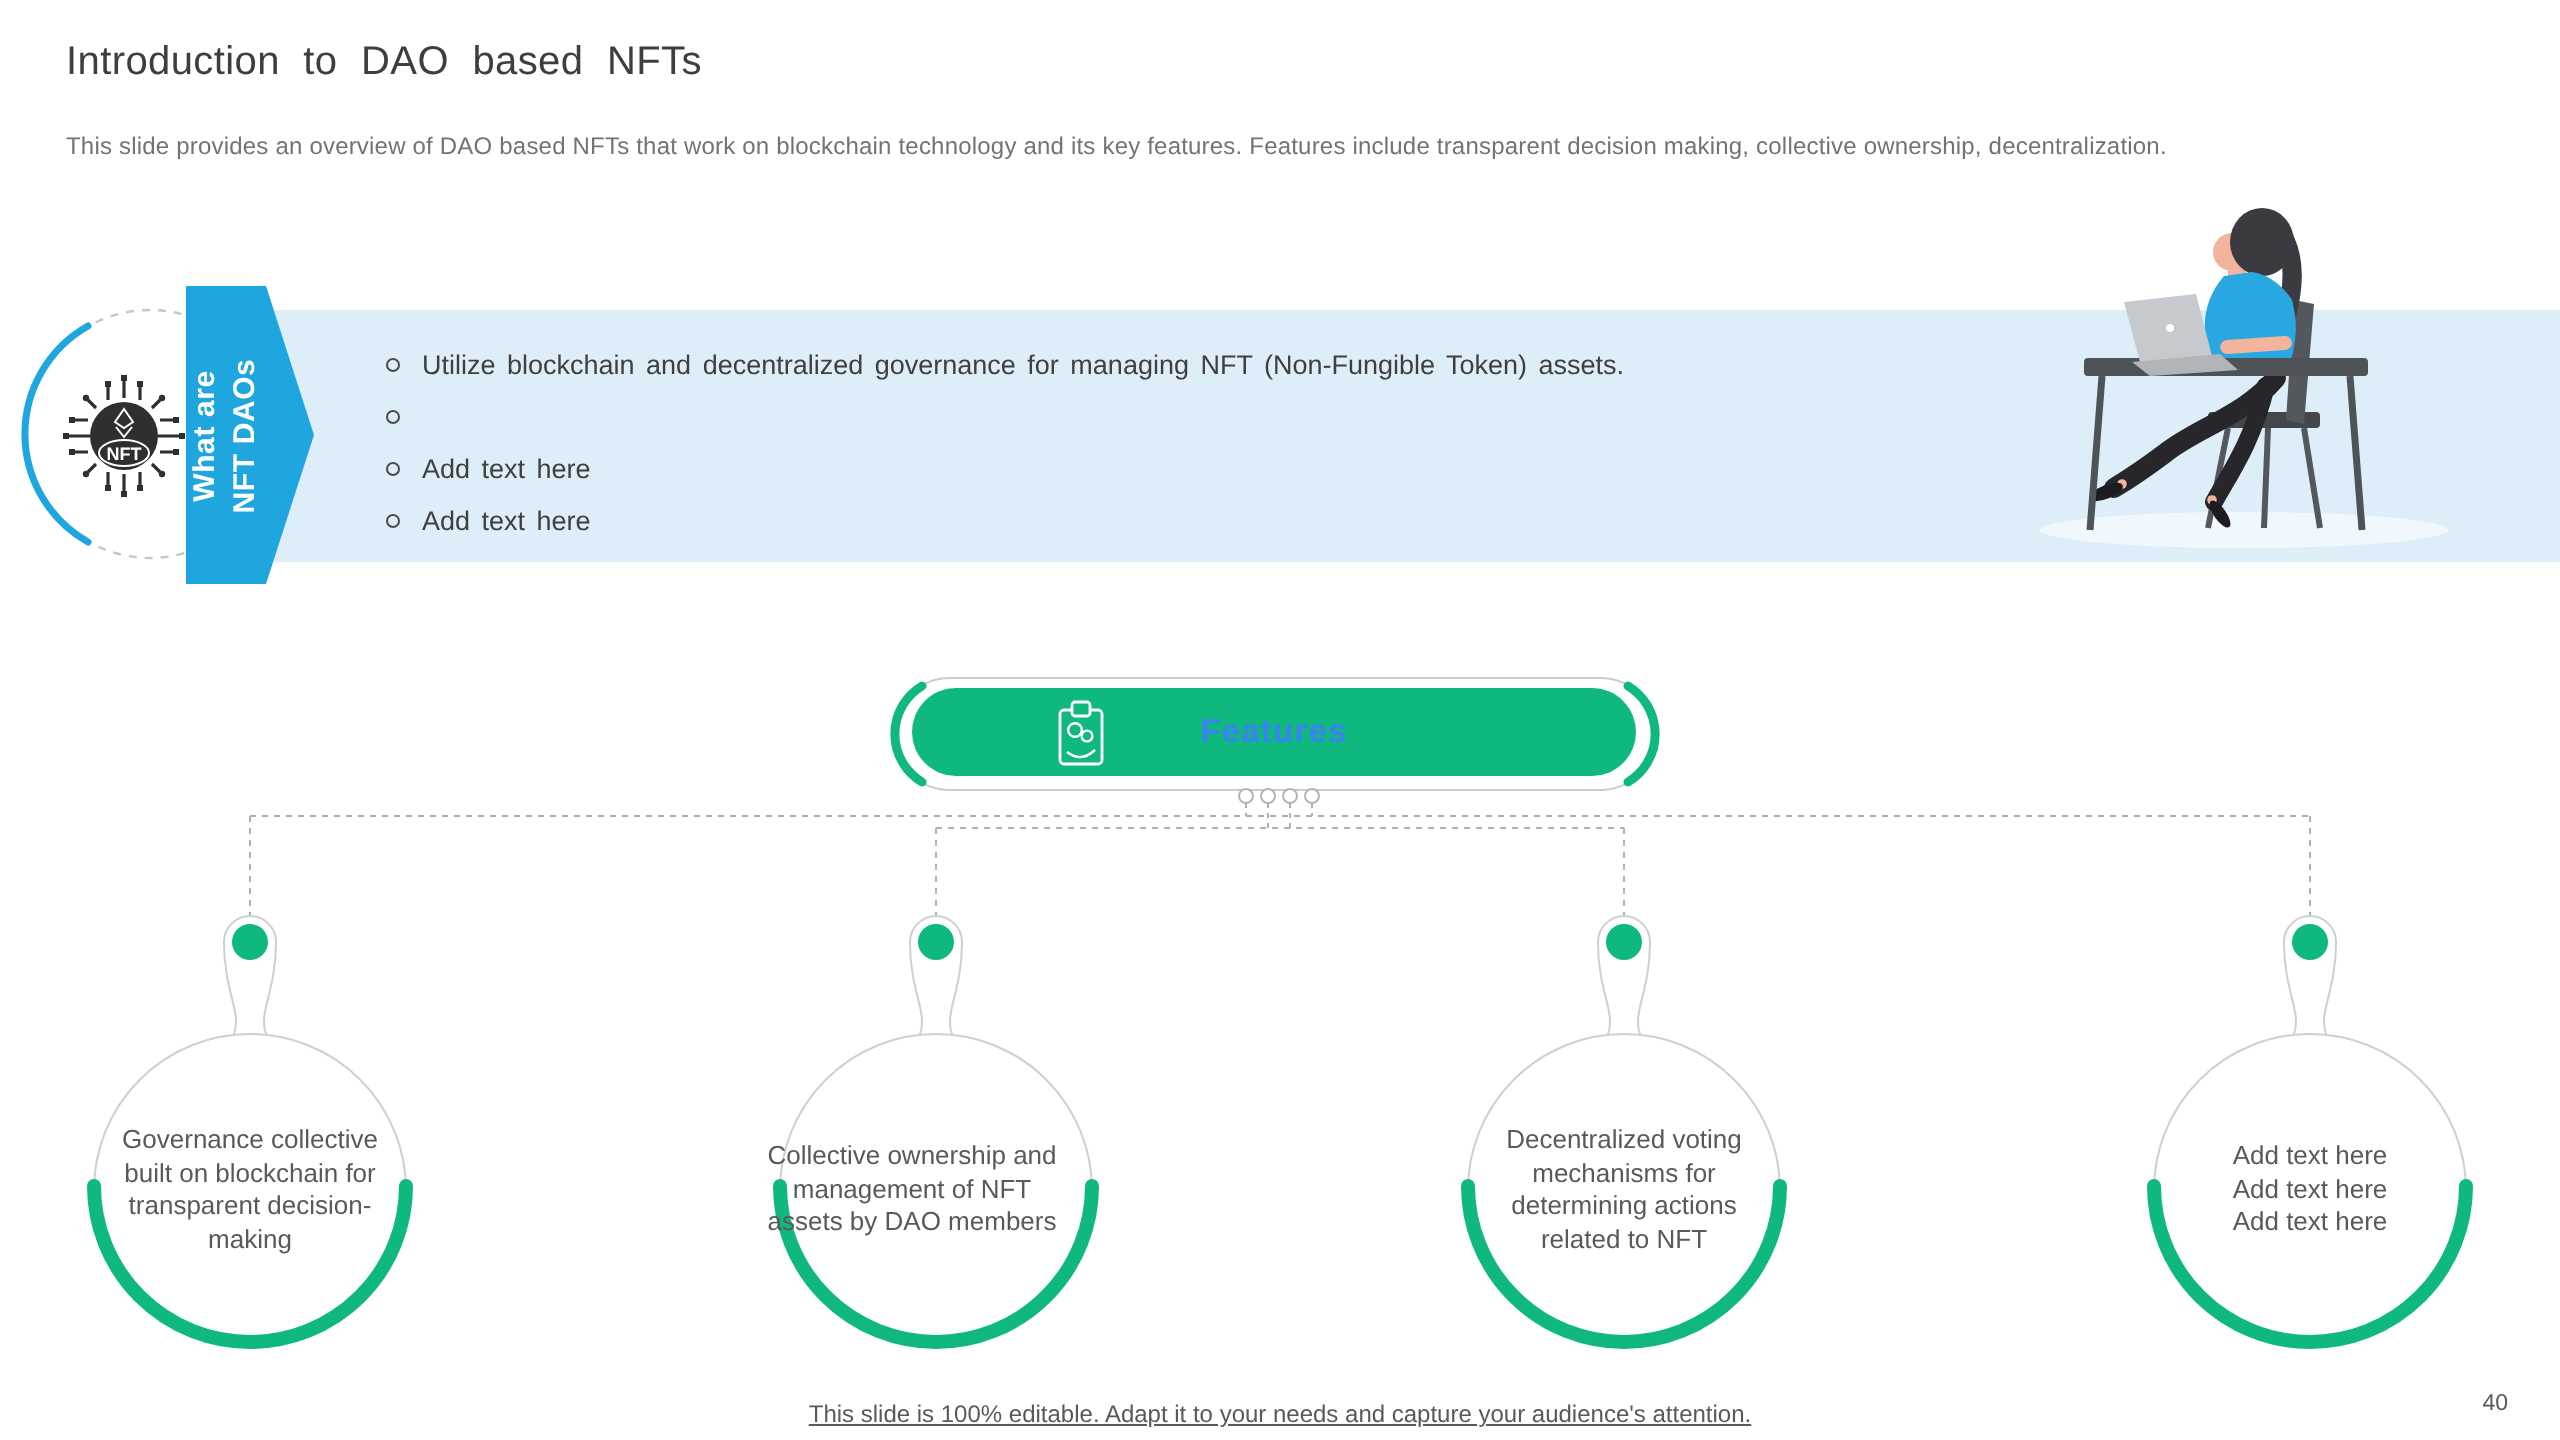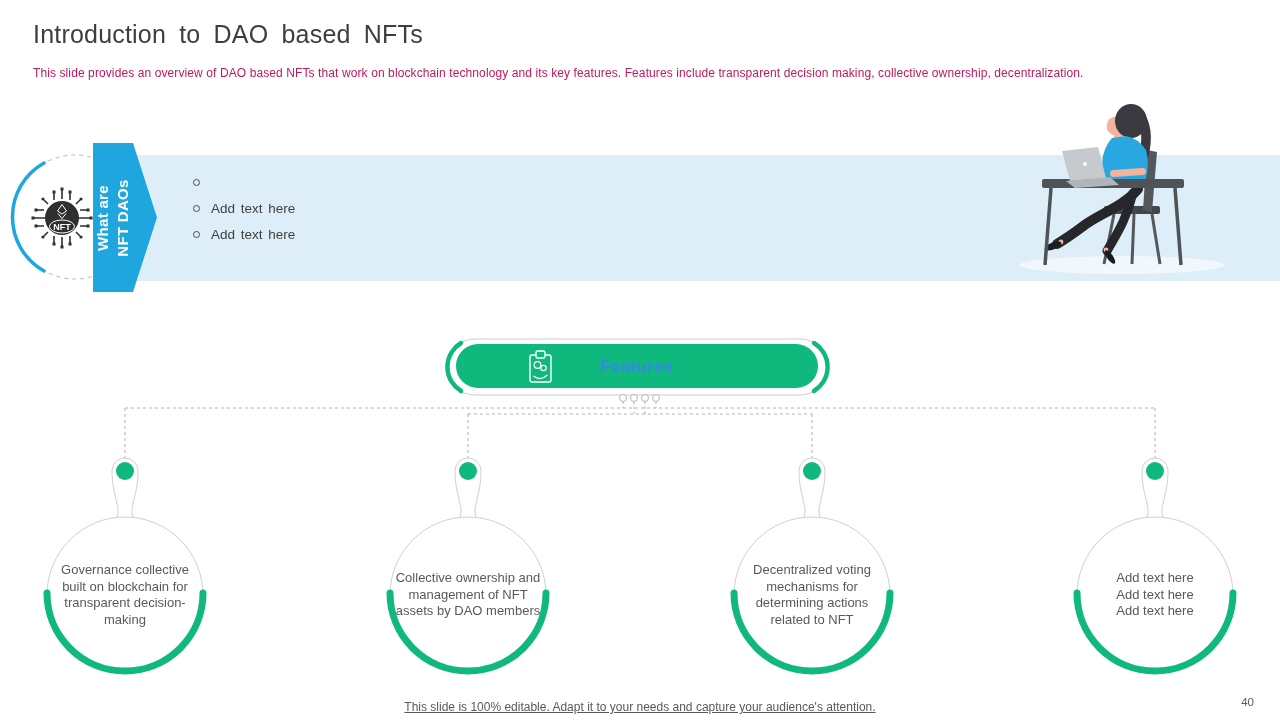--- a/index.html
+++ b/index.html
@@ -6,25 +6,25 @@
   body{
     width:1280px;height:720px;position:relative;overflow:hidden;
     background:#ffffff;
     font-family:"Liberation Sans","DejaVu Sans",sans-serif;
   }
   #decor{position:absolute;left:0;top:0;z-index:1;}
   .txt-layer{position:absolute;z-index:2;}
 
   #title{
     left:33px;top:20px;width:900px;
-    font-size:25px;color:#3e3e3e;word-spacing:6px;letter-spacing:.2px;
+    font-size:20px;color:#3e3e3e;word-spacing:6px;letter-spacing:.2px;
   }
   #subtitle{
     left:33px;top:66px;width:1100px;
-    font-size:12px;color:#be185d;letter-spacing:.1px;
+    font-size:12px;color:#737373;letter-spacing:.1px;
   }
 
   #banner-label{
     left:33px;top:195px;width:160px;height:46px;
     transform:rotate(-90deg);
     display:flex;flex-direction:column;align-items:center;justify-content:center;
     color:#ffffff;font-weight:bold;font-size:15px;line-height:20px;
     letter-spacing:.3px;
   }
 
@@ -47,21 +47,21 @@
     color:#3b82f6;font-weight:bold;font-size:16.5px;letter-spacing:.6px;
   }
 
   .node-text{
     width:152px;height:156px;top:517px;
     display:flex;align-items:center;justify-content:center;text-align:center;
     font-size:13px;line-height:16.5px;color:#595959;
     white-space:pre-line;
   }
   #node-text-0{left:49px;}
-  #node-text-1{left:392px;}
+  #node-text-1{left:380px;}
   #node-text-2{left:736px;}
   #node-text-3{left:1079px;}
 
   #footer-note{
     left:0;top:700px;width:1280px;text-align:center;
     font-size:12px;color:#595959;text-decoration:underline;
   }
   #page-number{
     left:1214px;top:696px;width:40px;text-align:right;
     font-size:11.5px;color:#595959;
@@ -209,20 +209,24 @@
 <div id="subtitle" class="txt-layer">This slide provides an overview of DAO based NFTs that work on blockchain technology and its key features. Features include transparent decision making, collective ownership, decentralization.</div>
 
 <div id="banner-label" class="txt-layer">
   <span>What are</span>
   <span>NFT DAOs</span>
 </div>
 
 <ul id="bullets" class="txt-layer">
   <li>
     <span class="marker"></span>
+    <span>Utilize blockchain and decentralized governance for managing NFT (Non-Fungible Token) assets.</span>
+  </li>
+  <li>
+    <span class="marker"></span>
   </li>
   <li>
     <span class="marker"></span>
     <span>Add text here</span>
   </li>
   <li>
     <span class="marker"></span>
     <span>Add text here</span>
   </li>
 </ul>

